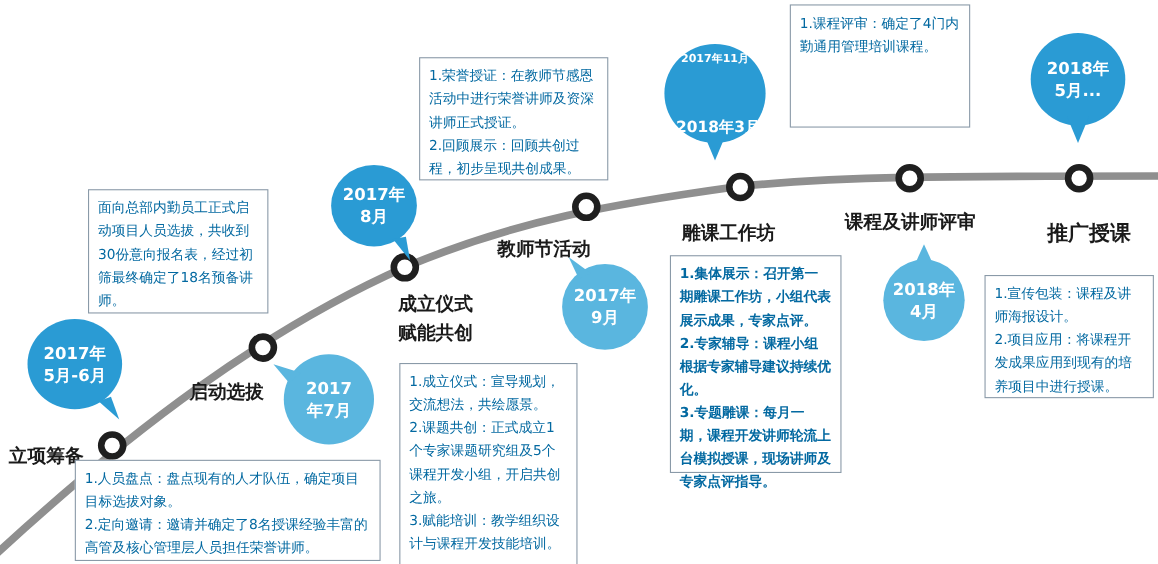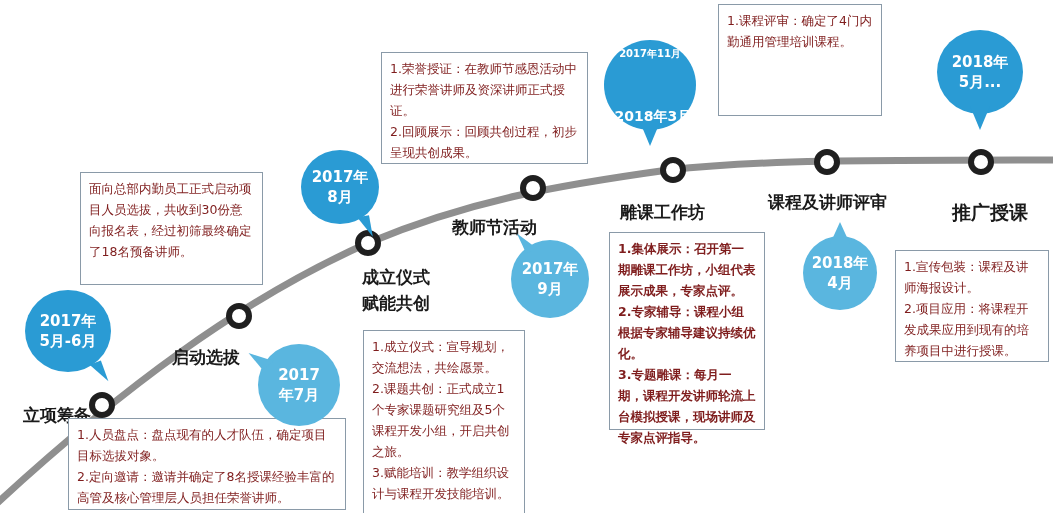--- a/index.html
+++ b/index.html
@@ -15,21 +15,21 @@
     border: 6px solid #1f1f1f; background: #ffffff;
     transform: translate(-13px, -13px);
   }
   .stage-title {
     position: absolute; font-weight: bold; color: #1a1a1a;
     font-size: 17px; line-height: 24px; white-space: nowrap;
   }
   .textbox {
     position: absolute; background: #ffffff;
     border: 1.5px solid #8a9aa8; box-sizing: border-box;
-    padding: 5px 8px; font-size: 12.5px; line-height: 21px; color: #7f1d1d;
+    padding: 5px 8px; font-size: 12.5px; line-height: 21px; color: #0369a1;
   }
   .textbox p { margin: 0; }
   .bubble {
     position: absolute; border-radius: 50%;
     display: flex; align-items: center; justify-content: center;
     flex-direction: column; text-align: center;
     color: #ffffff; font-weight: bold; font-size: 15px; line-height: 20px;
   }
   .bubble span { display: block; white-space: nowrap; }
   .bubble .tail { position: absolute; width: 0; height: 0; }
@@ -49,52 +49,52 @@
 <div class="node" style="left:533px; top:188px;"></div>
 <div class="node" style="left:673px; top:170px;"></div>
 <div class="node" style="left:827px; top:162px;"></div>
 <div class="node" style="left:981px; top:162px;"></div>
 
 <div class="bubble dark" style="left:25px; top:290px; width:86px; height:82px;">
   <span>2017年</span>
   <span>5月-6月</span>
   <div class="tail" style="right:6px; bottom:-12px; border-left:12px solid transparent; border-top:22px solid #2a9bd4; transform:rotate(-20deg);"></div>
 </div>
-<div class="stage-title" style="left:23px; top:403px;text-align:center;">立项筹备</div>
+<div class="stage-title" style="left:8px; top:403px;text-align:center;">立项筹备</div>
 <div class="textbox" style="left:68px; top:418px; width:278px; height:92px;">
   <p>1.人员盘点：盘点现有的人才队伍，确定项目目标选拔对象。</p>
   <p>2.定向邀请：邀请并确定了8名授课经验丰富的高管及核心管理层人员担任荣誉讲师。</p>
 </div>
 
-<div class="textbox" style="left:80px; top:172px; width:183px; height:113px;">
+<div class="textbox" style="left:80px; top:172px; width:164px; height:113px;">
   <p>面向总部内勤员工正式启动项目人员选拔，共收到30份意向报名表，经过初筛最终确定了18名预备讲师。</p>
 </div>
 <div class="stage-title" style="left:172px; top:345px;">启动选拔</div>
-<div class="bubble light" style="left:258px; top:344px; width:82px; height:82px;">
+<div class="bubble light" style="left:258px; top:322px; width:82px; height:82px;">
   <span>2017</span>
   <span>年7月</span>
   <div class="tail" style="left:-4px; top:2px; border-right:14px solid transparent; border-bottom:22px solid #5ab6df; transform:rotate(-40deg);"></div>
 </div>
 
 <div class="bubble dark" style="left:301px; top:150px; width:78px; height:74px;">
   <span>2017年</span>
   <span>8月</span>
   <div class="tail" style="right:8px; bottom:-14px; border-left:12px solid transparent; border-top:22px solid #2a9bd4; transform:rotate(-10deg);"></div>
 </div>
 <div class="stage-title" style="left:362px; top:264px; line-height:26px;">
   <div>成立仪式</div>
   <div>赋能共创</div>
 </div>
 <div class="textbox" style="left:363px; top:330px; width:162px; height:202px;">
   <p>1.成立仪式：宣导规划，交流想法，共绘愿景。</p>
   <p>2.课题共创：正式成立1个专家课题研究组及5个课程开发小组，开启共创之旅。</p>
   <p>3.赋能培训：教学组织设计与课程开发技能培训。</p>
 </div>
 
-<div class="textbox" style="left:381px; top:52px; width:207px; height:112px;">
+<div class="textbox" style="left:381px; top:52px; width:172px; height:112px;">
   <p>1.荣誉授证：在教师节感恩活动中进行荣誉讲师及资深讲师正式授证。</p>
   <p>2.回顾展示：回顾共创过程，初步呈现共创成果。</p>
 </div>
 <div class="stage-title" style="left:452px; top:215px;">教师节活动</div>
 <div class="bubble light" style="left:511px; top:240px; width:78px; height:78px;">
   <span>2017年</span>
   <span>9月</span>
   <div class="tail" style="left:10px; top:-10px; border-right:12px solid transparent; border-bottom:22px solid #5ab6df; transform:rotate(-25deg);"></div>
 </div>
 

